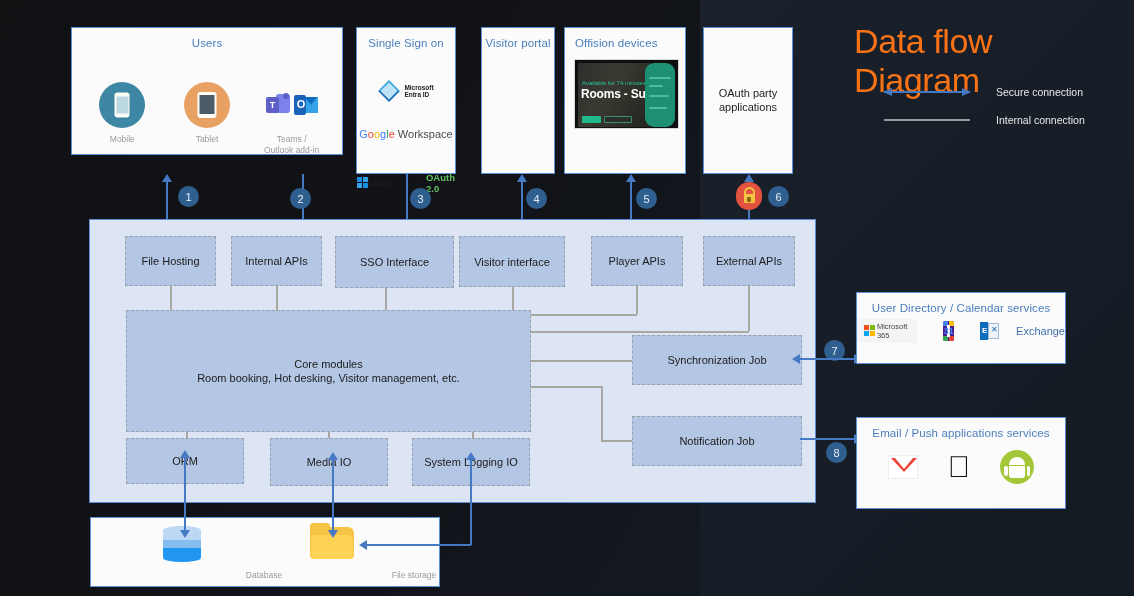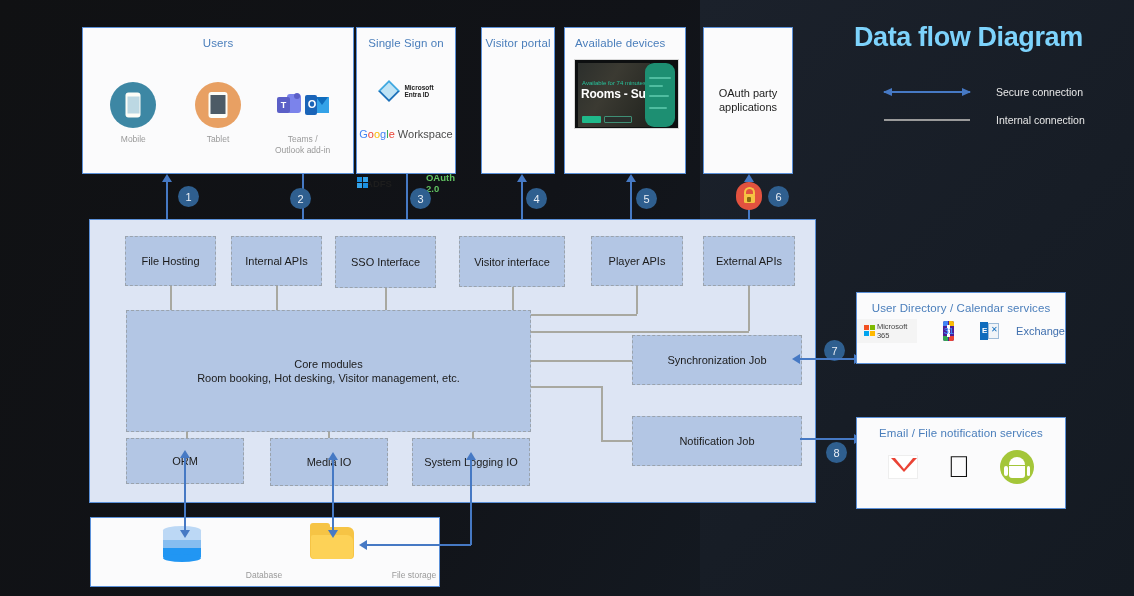--- a/index.html
+++ b/index.html
@@ -20,21 +20,21 @@
            background:linear-gradient(120deg,#101113 0%,#111318 60%,#141a22 100%);}
 
   
   .wcard{position:absolute;background:#fbfbfc;border:1px solid #5b90d8;box-sizing:border-box;}
   .wcard .ctitle{
     color:#4a7ebb;font-size:11.5px;text-align:center;margin-top:9px;letter-spacing:.1px;
   }
   .wcard .ctitle.left{text-align:left;padding-left:10px;}
 
   
-  #users-panel{left:82px;top:27px;width:272px;height:147px;}
+  #users-panel{left:71px;top:27px;width:272px;height:128px;}
   .user-row{position:absolute;left:0;top:54px;width:100%;display:flex;justify-content:space-around;align-items:flex-start;padding:0 8px;box-sizing:border-box;}
   .user-item{width:60px;text-align:center;}
   .circ{width:46px;height:46px;border-radius:50%;margin:0 auto;position:relative;overflow:hidden;}
   .circ.blue{background:#3d87a4;}
   .circ.orange{background:#e8a063;}
   .circ.dark{background:#2f3b45;}
   .dev-label{font-size:8.5px;color:#9a9a9a;margin-top:6px;line-height:11px;}
   .phone{position:absolute;left:50%;top:50%;transform:translate(-50%,-50%);
          width:15px;height:25px;background:#fdfdf7;border-radius:3px;}
   .phone:before{content:"";position:absolute;left:1.5px;top:3.5px;width:12px;height:17px;background:#bcd8e3;}
@@ -91,21 +91,21 @@
   .dev-shot .b2{position:absolute;left:29px;top:56px;width:28px;height:7px;background:#2a2f2c;border:1px solid #3f8f75;border-radius:1px;box-sizing:border-box;}
   .dev-shot .tab{position:absolute;right:3px;top:3px;width:30px;height:64px;background:#1d8f72;border-radius:9px;}
   .dev-shot .tab .ln{position:absolute;left:4px;background:#4fbda0;height:2px;border-radius:1px;}
 
   
   #thirdparty-panel{left:703px;top:27px;width:90px;height:147px;}
   .tp-label{position:absolute;left:0;top:58px;width:100%;text-align:center;font-size:11px;color:#1d1d1d;line-height:14px;}
 
   
   #diagram-title{position:absolute;left:854px;top:22px;width:260px;
-    font-size:27px;font-weight:bold;color:#7dd3fc;letter-spacing:-.4px;}
+    font-size:34px;font-weight:normal;color:#f97316;letter-spacing:-.4px;}
   .legend-row{position:absolute;display:flex;align-items:center;}
   #legend-secure{left:884px;top:86px;}
   #legend-internal{left:884px;top:114px;}
   .lg-line{width:86px;height:0;position:relative;}
   .lg-blue{border-top:2.5px solid #4679c4;}
   .lg-blue:before{content:"";position:absolute;left:-1px;top:-5.5px;width:0;height:0;
      border-top:4.5px solid transparent;border-bottom:4.5px solid transparent;border-right:9px solid #4679c4;}
   .lg-blue:after{content:"";position:absolute;right:-1px;top:-5.5px;width:0;height:0;
      border-top:4.5px solid transparent;border-bottom:4.5px solid transparent;border-left:9px solid #4679c4;}
   .lg-gray{border-top:2.5px solid #9a9a9a;}
@@ -288,21 +288,21 @@
       <span class="adfs">ADFS</span>
       <span class="oauth">OAuth 2.0</span>
     </div>
   </div>
 
   <div class="wcard" id="visitor-panel">
     <div class="ctitle">Visitor portal</div>
   </div>
 
   <div class="wcard" id="offision-panel">
-    <div class="ctitle left">Available devices</div>
+    <div class="ctitle left">Offision devices</div>
     <div class="dev-shot">
       <div class="bgimg"></div>
       <div class="avail">Available for 74 minutes</div>
       <div class="rm">Rooms - Sun</div>
       <div class="sub">&nbsp;</div>
       <div class="b1"></div>
         <div class="b2"></div>
       <div class="tab">
         <div class="ln" style="top:14px;width:22px;"></div>
         <div class="ln" style="top:22px;width:14px;"></div>
@@ -349,21 +349,21 @@
   <div class="badge" style="left:768px;top:186px;">6</div>
   <div class="badge" style="left:824px;top:340px;">7</div>
   <div class="badge" style="left:826px;top:442px;">8</div>
   <div class="badge muted" style="left:363px;top:549px;">9</div>
   <div class="badge muted" style="left:213px;top:549px;">10</div>
 
   <div id="system-panel">
 
     <div class="mbox" style="left:35px;top:16px;width:91px;height:50px;">File Hosting</div>
     <div class="mbox" style="left:141px;top:16px;width:91px;height:50px;">Internal APIs</div>
-    <div class="mbox" style="left:245px;top:16px;width:101px;height:52px;">SSO Interface</div>
+    <div class="mbox" style="left:245px;top:16px;width:119px;height:52px;">SSO Interface</div>
     <div class="mbox" style="left:369px;top:16px;width:106px;height:51px;">Visitor interface</div>
     <div class="mbox" style="left:501px;top:16px;width:92px;height:50px;">Player APIs</div>
     <div class="mbox" style="left:613px;top:16px;width:92px;height:50px;">External APIs</div>
 
     <div class="cline v" style="left:80px;top:66px;height:24px;"></div>
     <div class="cline v" style="left:186px;top:66px;height:24px;"></div>
     <div class="cline v" style="left:295px;top:68px;height:22px;"></div>
     <div class="cline v" style="left:422px;top:67px;height:23px;"></div>
 
     <div class="cline v" style="left:546px;top:66px;height:28px;"></div>
@@ -426,21 +426,21 @@
         <div class="r"></div>
           <div class="l">
             <span>E</span>
           </div>
       </div>
       <div class="exch-txt">Exchange</div>
     </div>
   </div>
 
   <div class="wcard" id="email-panel">
-    <div class="ctitle">Email / File notification services</div>
+    <div class="ctitle">Email / Push applications services</div>
     <div class="svc-icons" style="top:32px;gap:30px;">
       <div class="gmail"></div>
       <div class="apple"></div>
       <div class="android">
         <div class="head"></div>
           <div class="body"></div>
         <div class="ar" style="left:4px;"></div>
           <div class="ar" style="right:4px;"></div>
       </div>
     </div>

